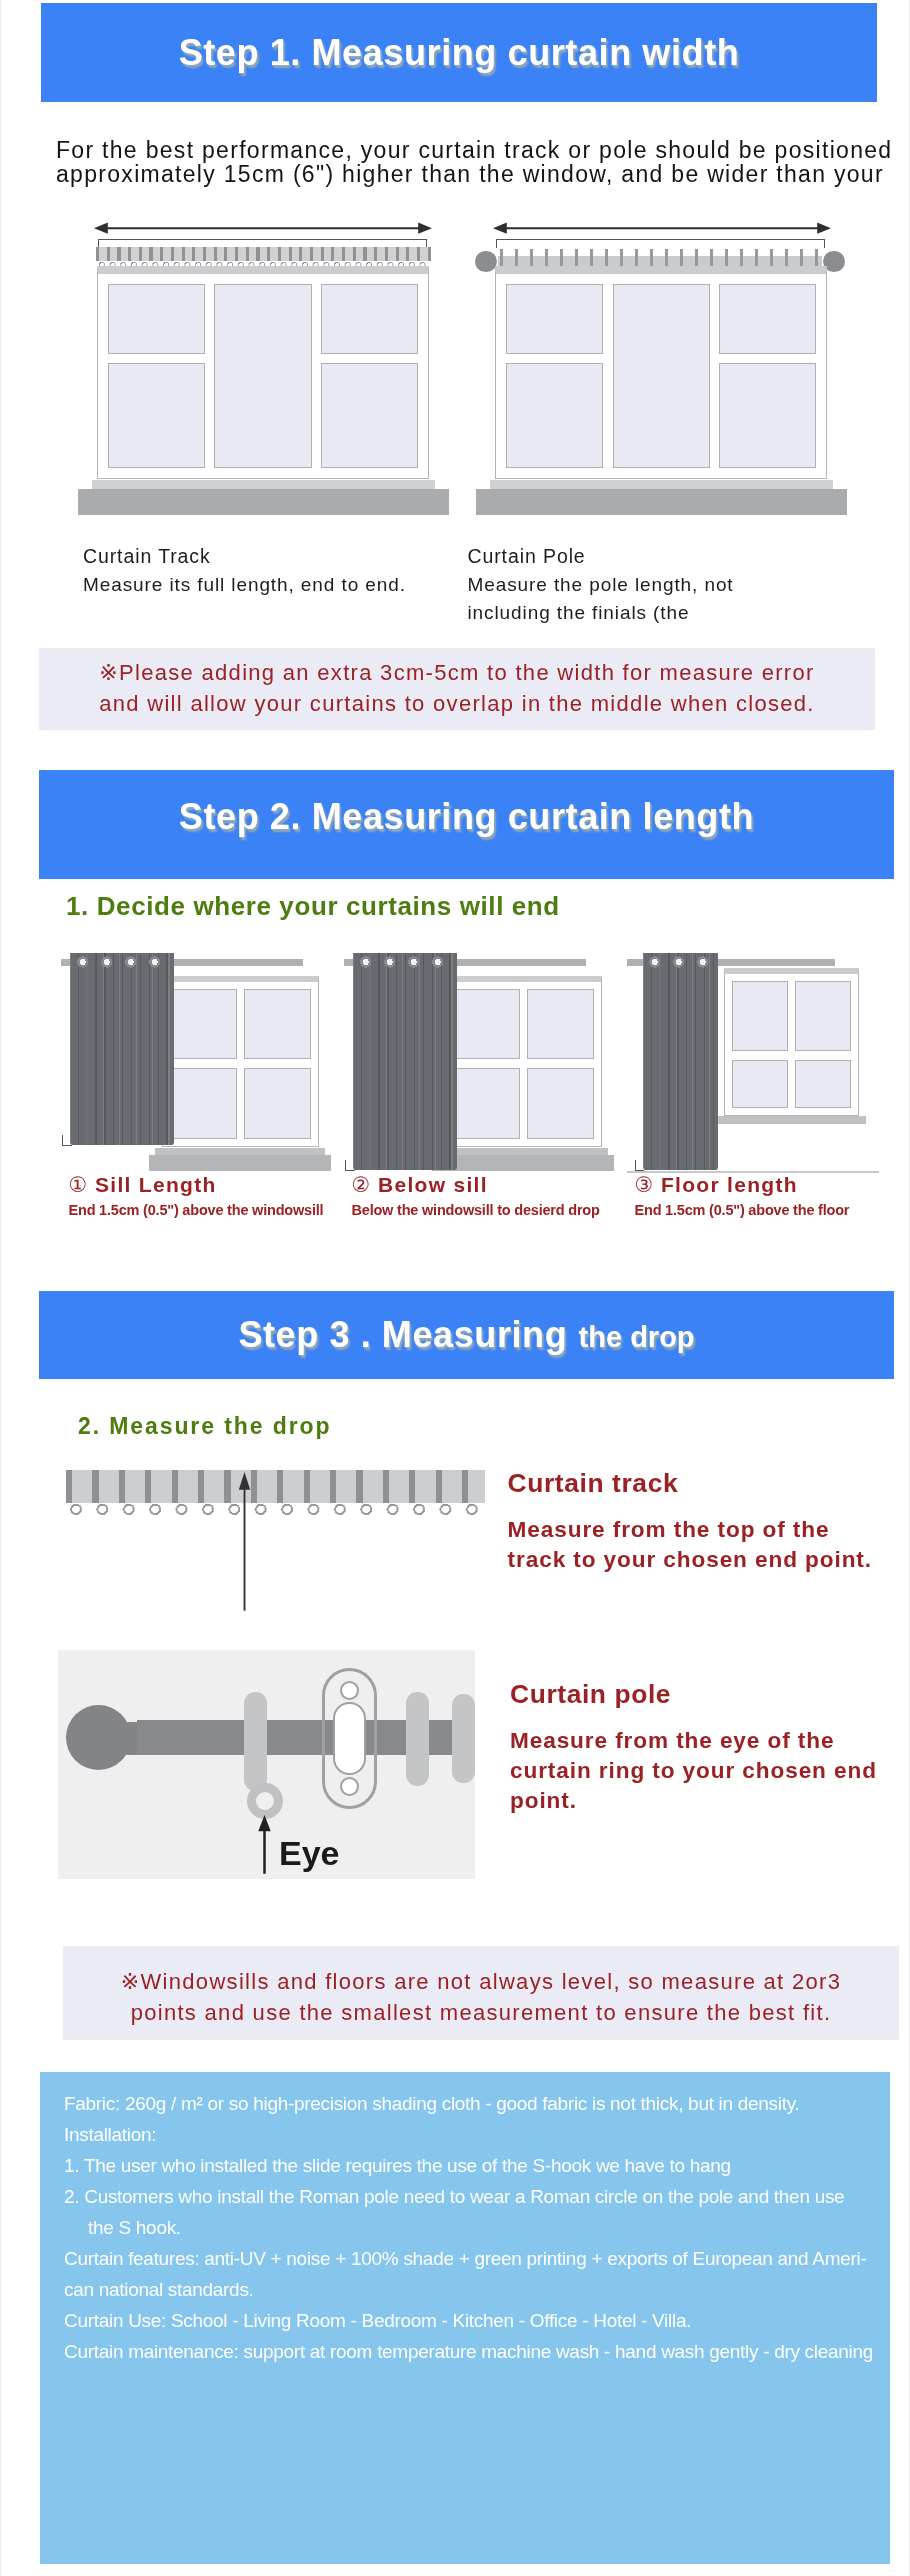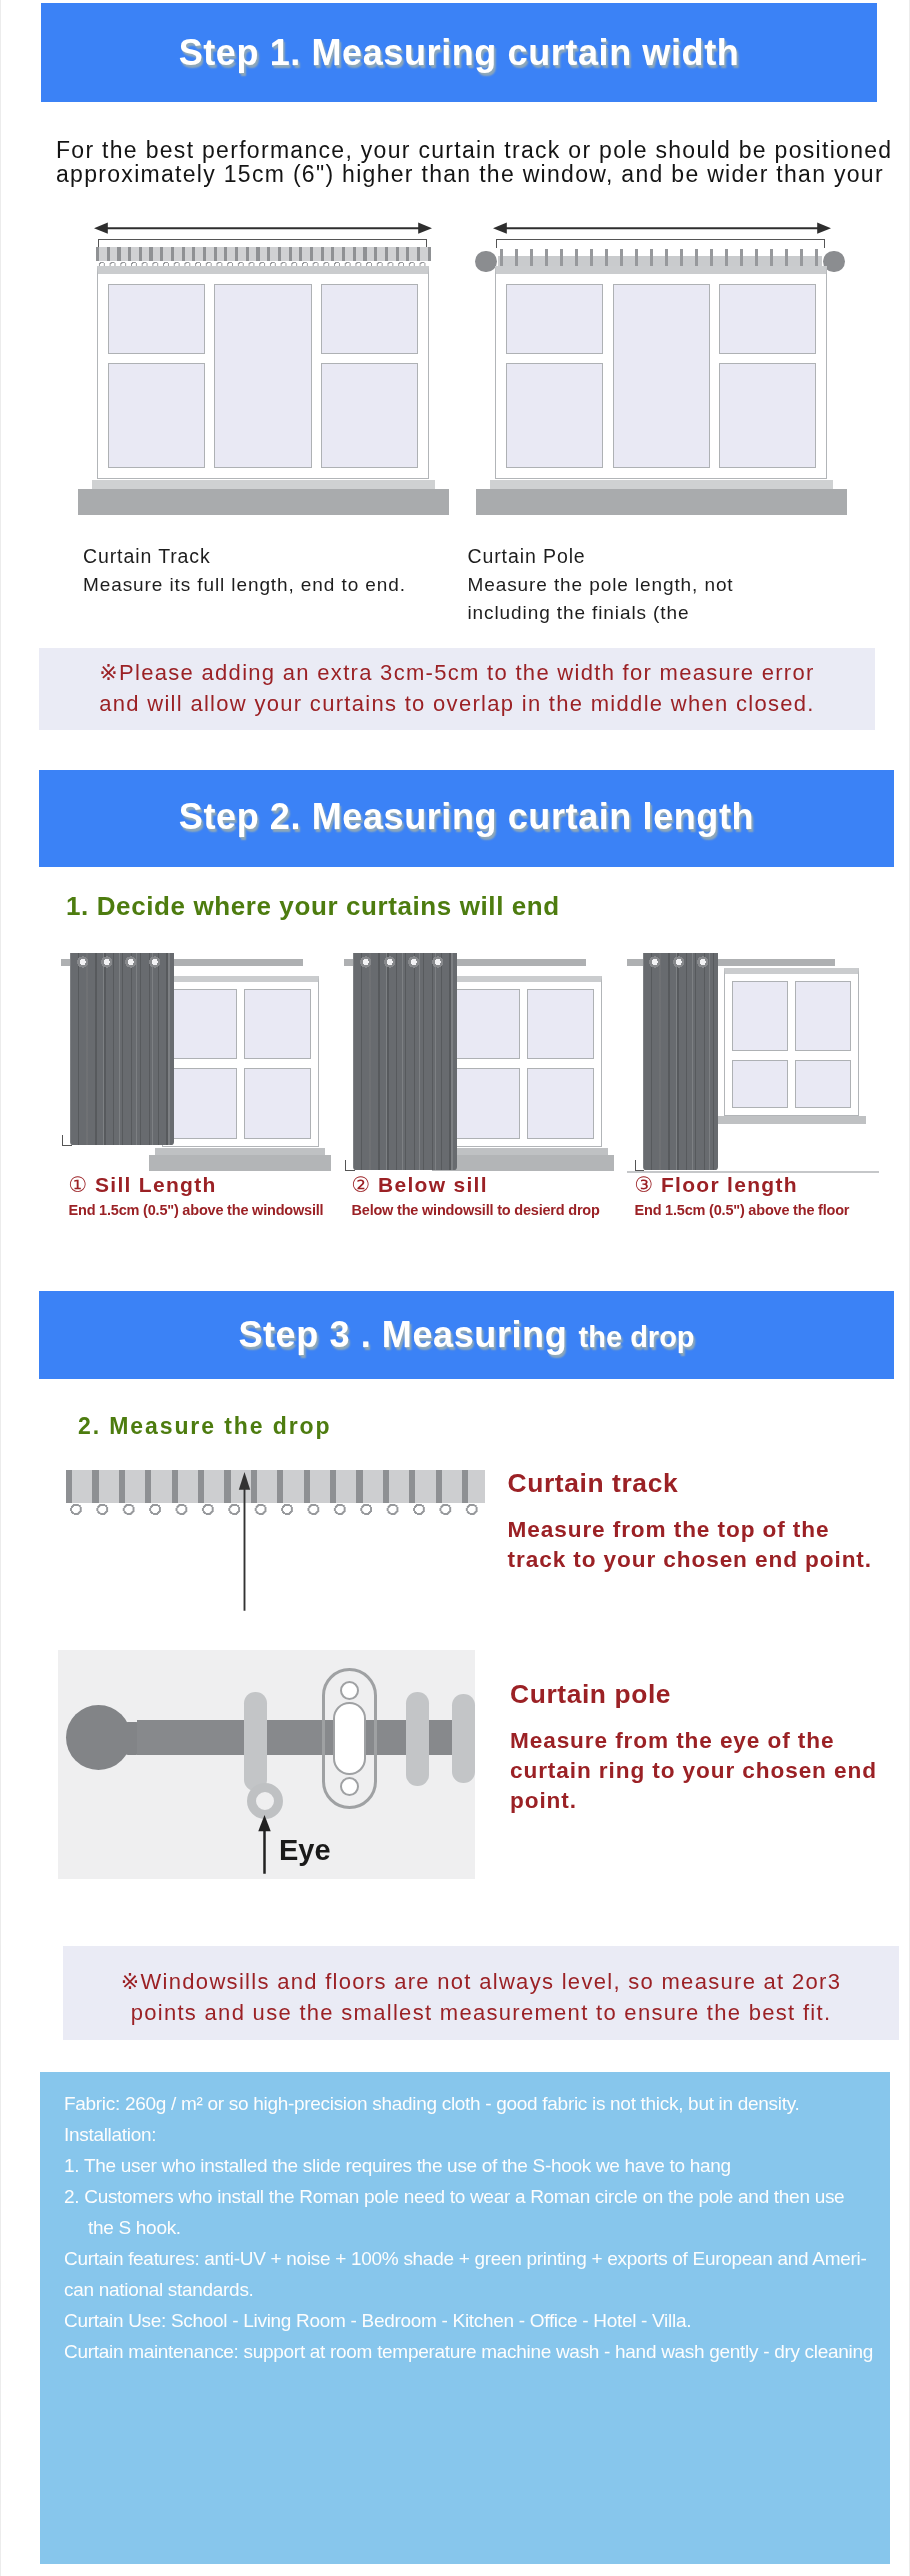--- a/index.html
+++ b/index.html
@@ -5,21 +5,21 @@
   html,body{margin:0;padding:0;background:#fff;}
   .page{position:relative;width:910px;height:2576px;background:#fff;overflow:hidden;
         font-family:"Liberation Sans","DejaVu Sans",sans-serif;
         border-left:1.3px solid #ececec;border-right:1.3px solid #ececec;box-sizing:border-box;}
 
   
   .banner{position:absolute;background:#3b82f6;text-align:center;}
   .banner-text{color:#fff;font-weight:bold;font-size:36px;letter-spacing:0.6px;
                text-shadow:1.9px 2.5px 1.9px #8fa8b8,0.6px 0.6px 0.6px #9db4c2;}
   .b1{top:2.5px;left:40px;width:836px;height:99px;line-height:99px;}
-  .b2{top:770px;left:38px;width:855px;height:97px;line-height:93px;}
+  .b2{top:770px;left:38px;width:855px;height:109px;line-height:93px;}
   .b3{top:1291px;left:38px;width:855px;height:88px;line-height:88px;}
   .banner-sub{font-size:29px;margin-left:11.3px;letter-spacing:0;}
 
   
   .intro{position:absolute;top:138px;left:55px;color:#141414;font-size:23px;
          line-height:24px;letter-spacing:1.3px;}
 
   
   .windows-row{position:absolute;top:211px;left:72px;display:flex;gap:21.4px;}
   .win-illus{position:relative;width:377px;height:314px;}
@@ -127,21 +127,21 @@
       border-radius:28px;background:rgba(0,0,0,0);box-sizing:border-box;}
   .pb-bracket::before{content:"";position:absolute;left:15px;top:10px;width:15px;height:15px;
       border:2.5px solid #9fa1a3;border-radius:50%;background:#fff;}
   .pb-bracket::after{content:"";position:absolute;left:15px;bottom:10px;width:15px;height:15px;
       border:2.5px solid #9fa1a3;border-radius:50%;background:#fff;}
   .pb-center{position:absolute;left:275px;top:52px;width:33px;height:73px;background:#fff;
       border:2.5px solid #9fa1a3;border-radius:16.4px;box-sizing:border-box;}
   .pb-eye{position:absolute;left:189px;top:133px;width:36px;height:36px;border-radius:50%;
       border:9.4px solid #bfc1c3;background:#efeff0;box-sizing:border-box;}
   .arrow-up-2{position:absolute;left:197px;top:165px;width:19px;height:60px;}
-  .eye-label{position:absolute;left:221px;top:184px;font-size:29px;font-weight:bold;color:#1a1a1a;}
+  .eye-label{position:absolute;left:221px;top:184px;font-size:34px;font-weight:bold;color:#1a1a1a;}
 
   
   .bottom-block{position:absolute;top:2072px;left:39px;width:850px;height:492px;background:#87c6ec;
       box-sizing:border-box;padding:16.4px 19px 0 24px;color:#fdfdfd;overflow:hidden;}
   .bb-line{font-size:19px;letter-spacing:-0.3px;line-height:31px;white-space:nowrap;}
   .bb-indent{padding-left:24px;}
 </style>
 </head>
 <body>
 

